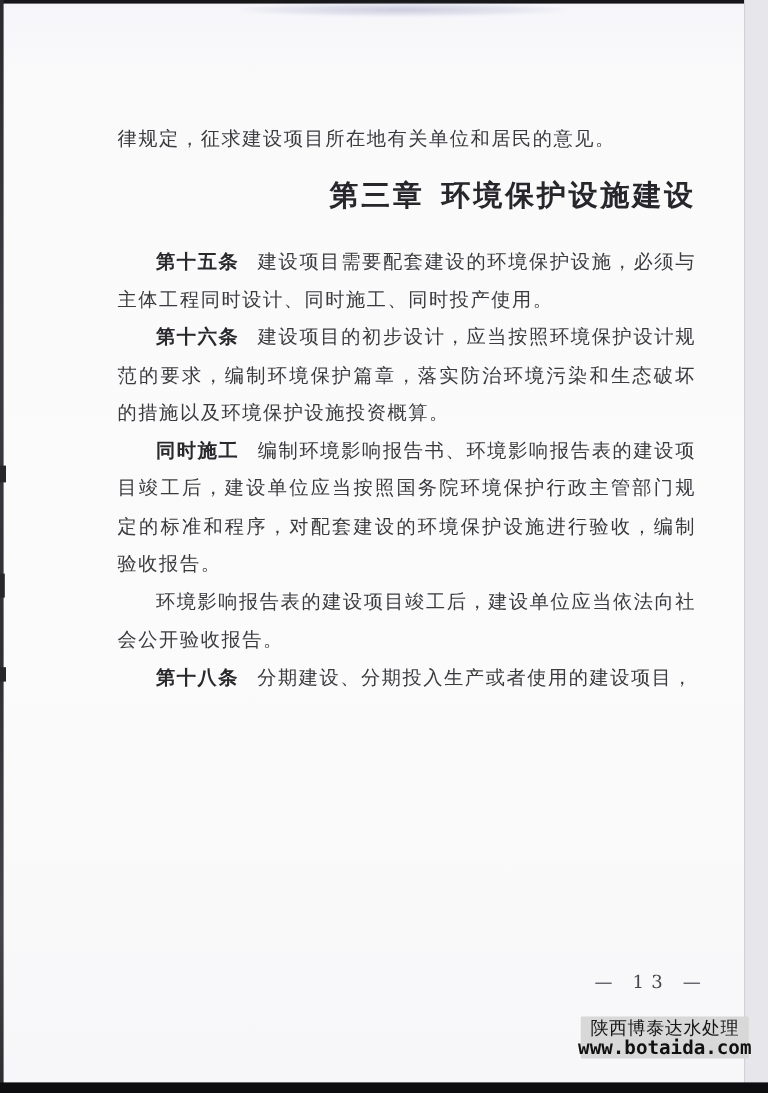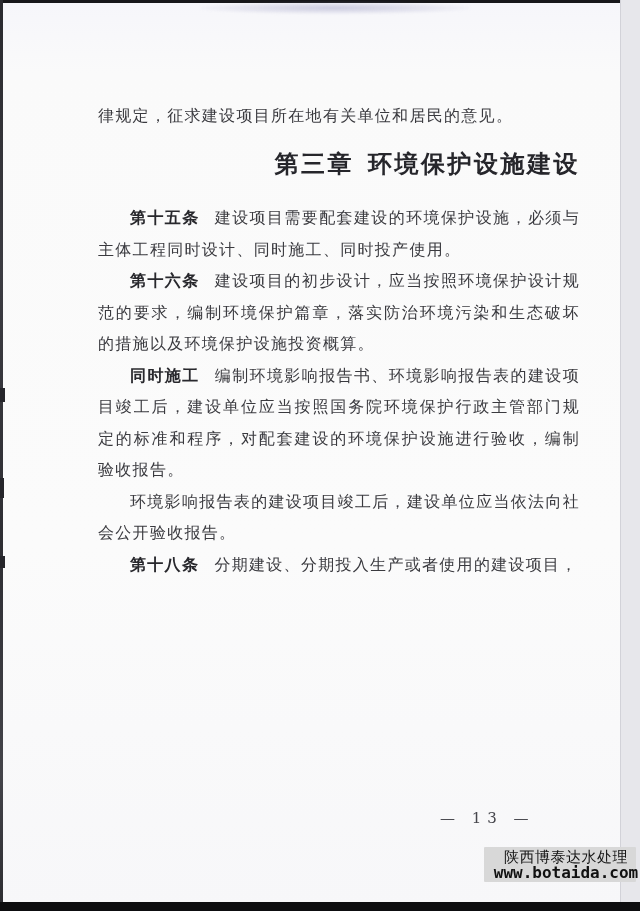--- a/index.html
+++ b/index.html
@@ -58,35 +58,34 @@
     font-size: 24px;
     color: #26262b;
     letter-spacing: 2.5px;
     margin: 17px 0 22px 0;
     font-family: Liberation Serif, serif;
   }
   .chapter-title .gap { display: inline-block; width: 14px; }
   .para { text-indent: 2em; }
   .lead { font-weight: 700; color: #28282d; margin-right: 0.95em; }
   .page-number {
-    position: absolute; left: 440px; top: 809px; width: 130px;
-    text-align: left;
+    position: absolute; left: 460px; top: 809px; width: 130px;
+    text-align: right;
     font-size: 15px; color: #46464c;
     letter-spacing: 6px;
     font-family: "DejaVu Serif", serif;
   }
   
   .watermark {
     position: absolute; left: 484px; top: 847px; width: 140px; height: 35px;
     background: #d8d8d8;
     border-radius: 1px;
     display: flex; flex-direction: column;
     align-items: center; justify-content: center;
     line-height: 16px;
-    padding-left: 12px;
   }
   .wm-cn {
     font-family: "DejaVu Sans", "Liberation Sans", sans-serif;
     font-size: 15px; color: #161616; letter-spacing: 0.5px;
   }
   .wm-url {
     font-family: "DejaVu Sans Mono", "Liberation Mono", monospace;
     font-size: 16px; font-weight: 700; color: #111;
   }
 </style>

